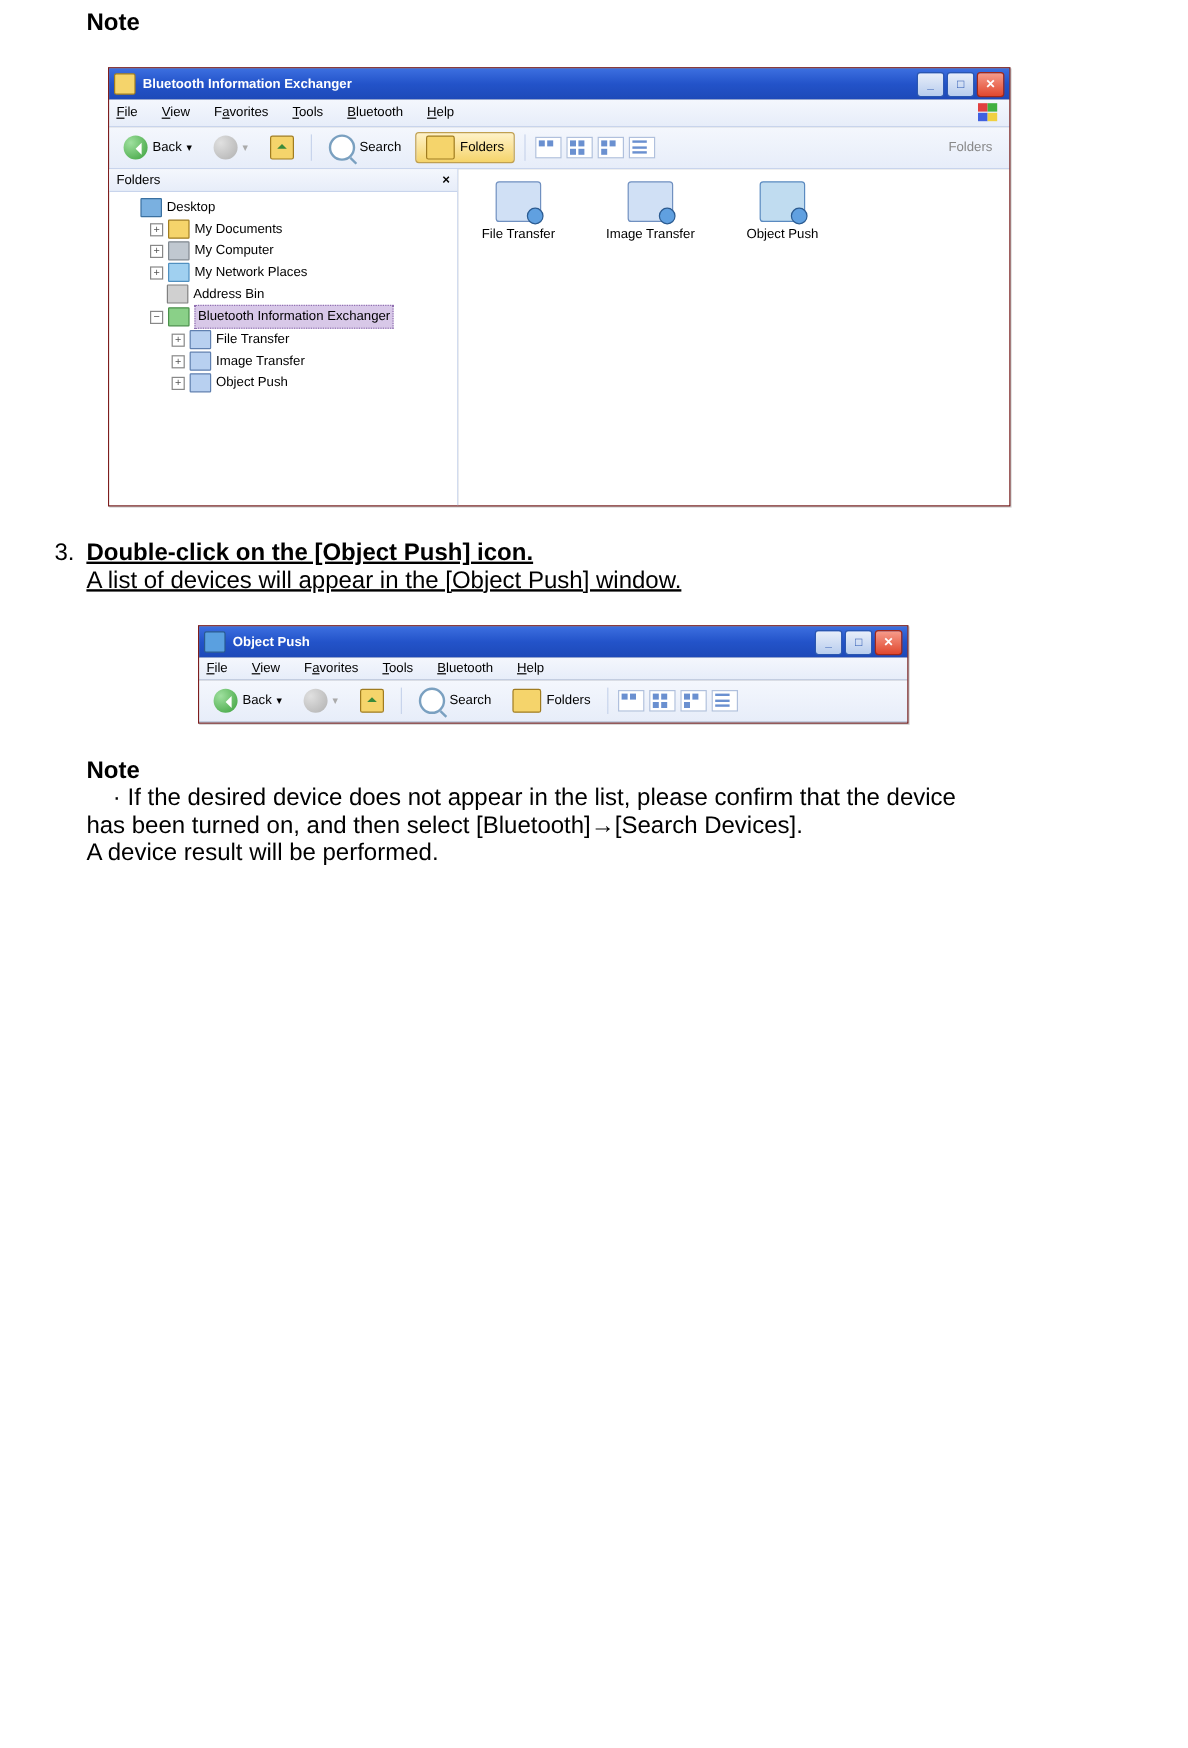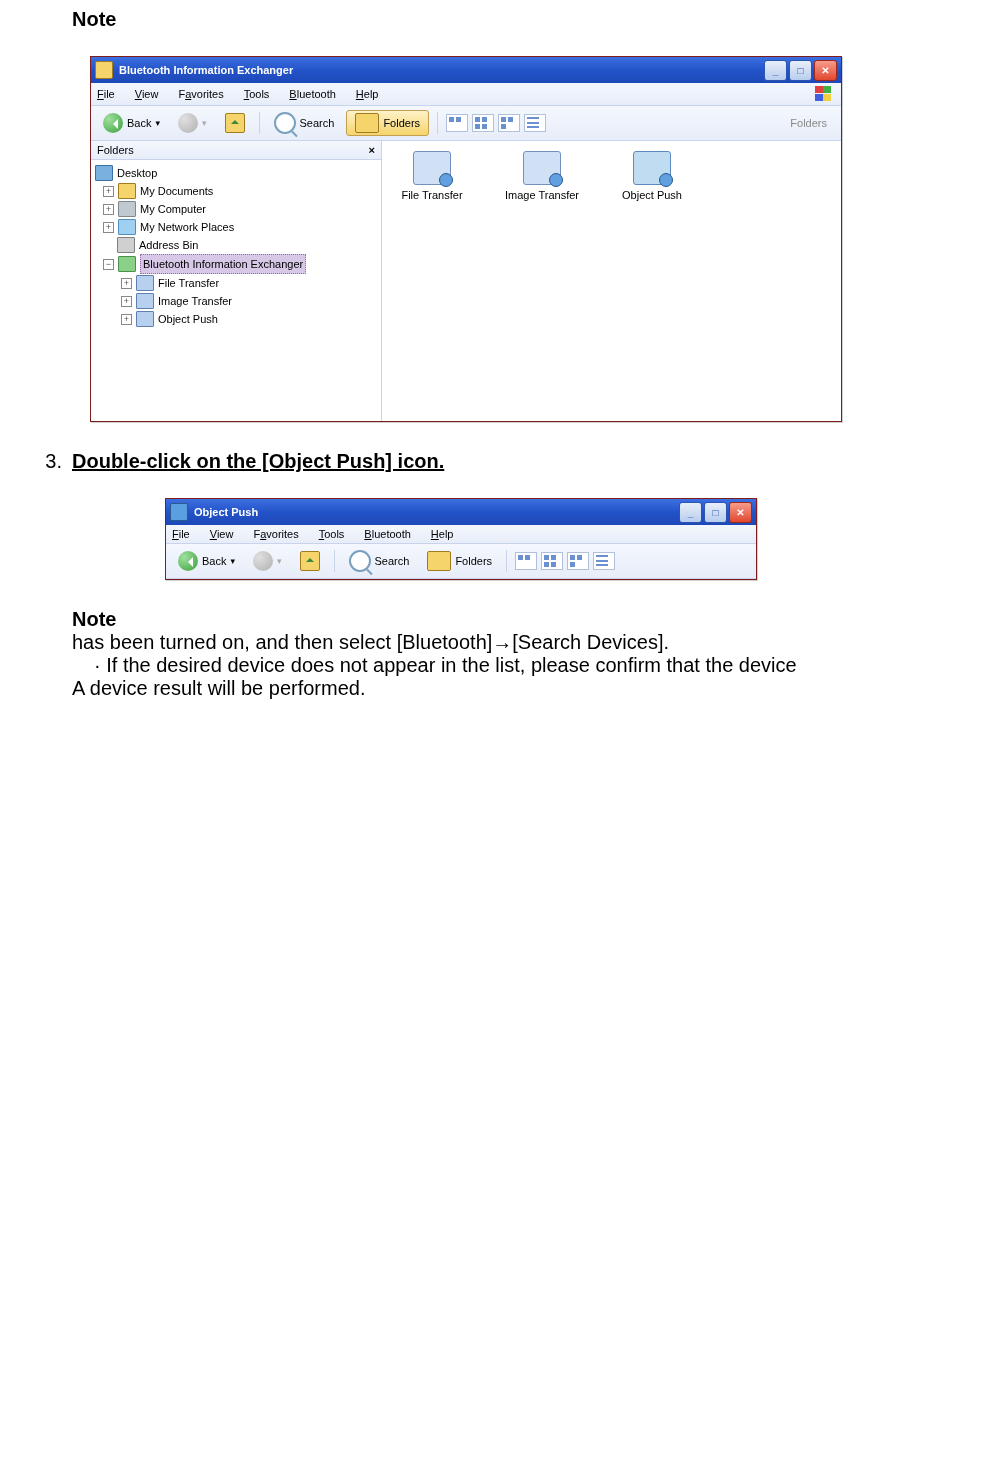--- a/index.html
+++ b/index.html
@@ -123,21 +123,21 @@
   }
   .folders-hdr{
     background:linear-gradient(to bottom,#f4f7fd,#e7edf9);
     border-bottom:1px solid #c8d4ec;
     padding:3px 6px;
     display:flex;align-items:center;
     font-size:11px;
   }
   .folders-hdr .x{margin-left:auto;font-weight:bold;cursor:default;}
   .tree{padding:4px 4px;font-size:11px;line-height:18px;}
-  .tree .row{display:flex;align-items:center;gap:4px;white-space:nowrap;}
+  .tree .row{display:flex;align-items:center;gap:4px;white-space:nowrap;margin-left:22px;}
   .tree .sp{display:inline-block;}
   .tree .exp{width:9px;height:9px;border:1px solid #888;font-size:9px;line-height:8px;text-align:center;background:#fff;color:#555;}
   .tree .ticon{width:16px;height:14px;background:#f5d46b;border:1px solid #a07c20;border-radius:1px;}
   .tree .ticon.desk{background:#7ab0e0;border-color:#3a70a0;}
   .tree .ticon.comp{background:#c0c8d0;border-color:#808890;}
   .tree .ticon.net{background:#a0d0f0;border-color:#5090c0;}
   .tree .ticon.recy{background:#d0d0d0;border-color:#808080;}
   .tree .ticon.bt{background:#8ad088;border-color:#4a904a;position:relative;}
   .tree .ticon.sub{background:#b8d0f0;border-color:#6080b0;}
   .tree .sel{background:#d8c8e8;border:1px dotted #9070b0;padding:0 2px;}
@@ -323,20 +323,21 @@
           </div>
         </div>
       </div>
     </div>
   </div>
 
   <div class="step-row">
     <div class="step-num">3.</div>
     <div class="step-body">
       <div class="bold">Double-click on the [Object Push] icon.</div>
+      <div>A list of devices will appear in the [Object Push] window.</div>
     </div>
   </div>
 
   <div style="margin-left:165px;margin-top:25px;">
     <div class="xp-window" style="width:590px;">
       <div class="xp-titlebar">
         <span class="title-icon bt"></span>
         <span>Object Push</span>
         <span class="spacer"></span>
         <span class="xp-btn">_</span>
@@ -395,21 +396,21 @@
               <i style="width:12px;height:2px;"></i>
               <i style="width:12px;height:2px;"></i>
             </span>
         </div>
       </div>
     </div>
   </div>
 
   <div class="indent-block" style="margin-top:28px;">
     <div class="note-label">Note</div>
-    <div>has been turned on, and then select [Bluetooth]→[Search Devices].</div>
     <div style="margin-left:22px;">
       <span>·&nbsp;</span><span>If the desired device does not appear in the list, please confirm that the device</span>
     </div>
+    <div>has been turned on, and then select [Bluetooth]→[Search Devices].</div>
     <div>A device result will be performed.</div>
   </div>
 
 
 </div>
 
 </body></html>

